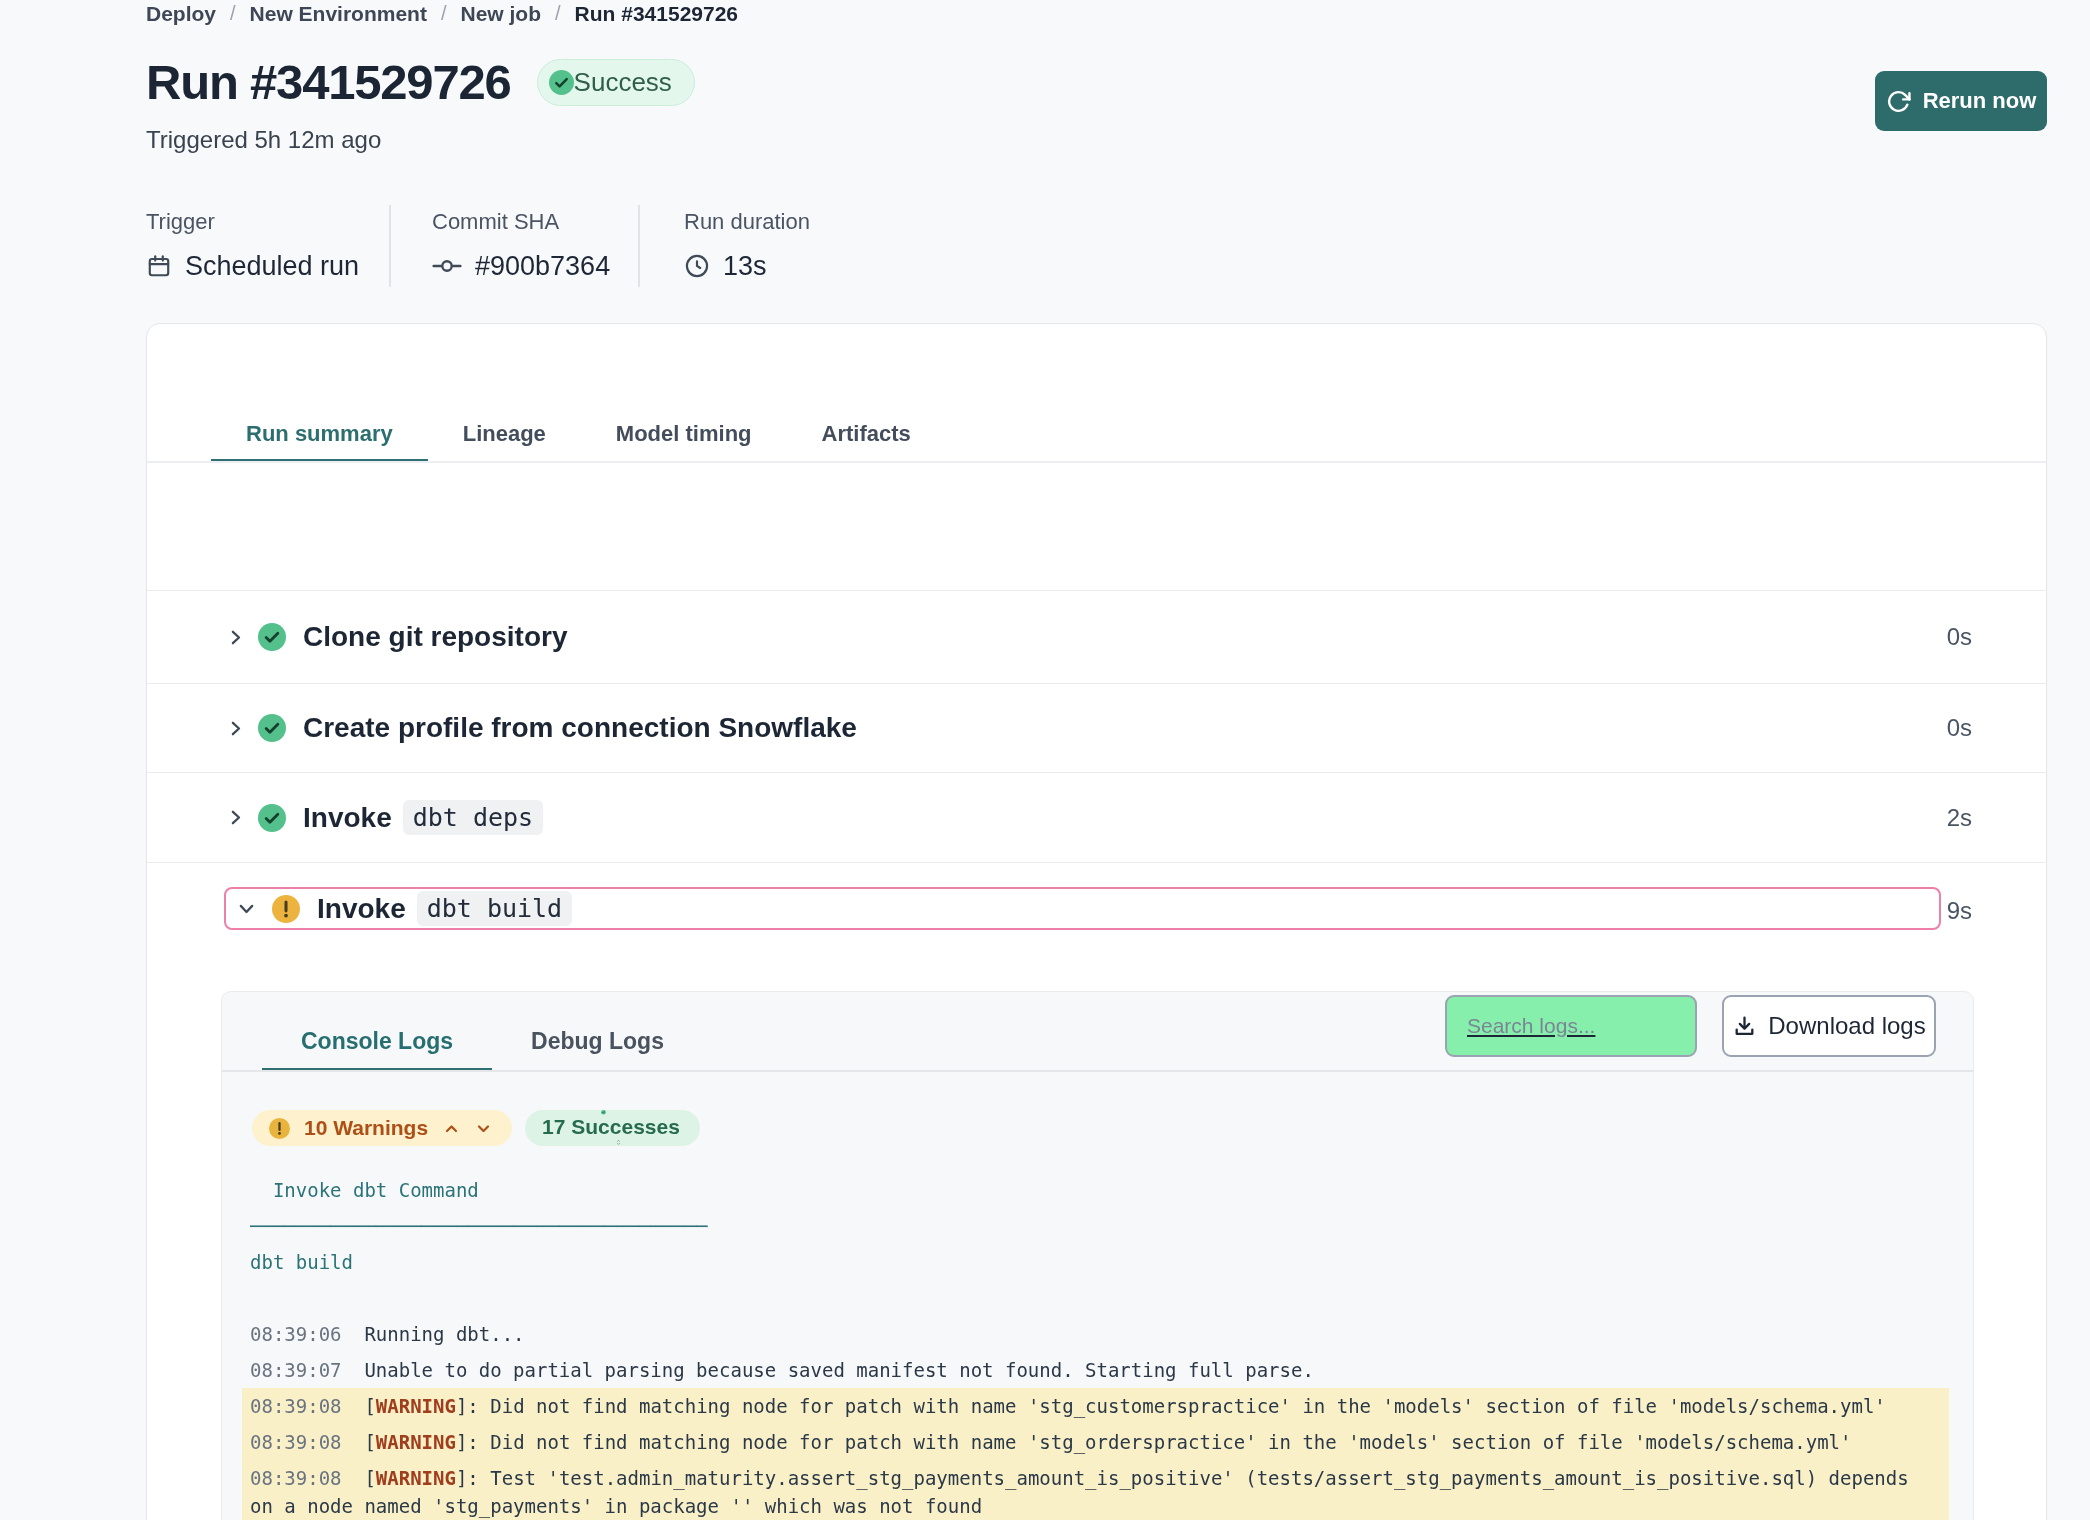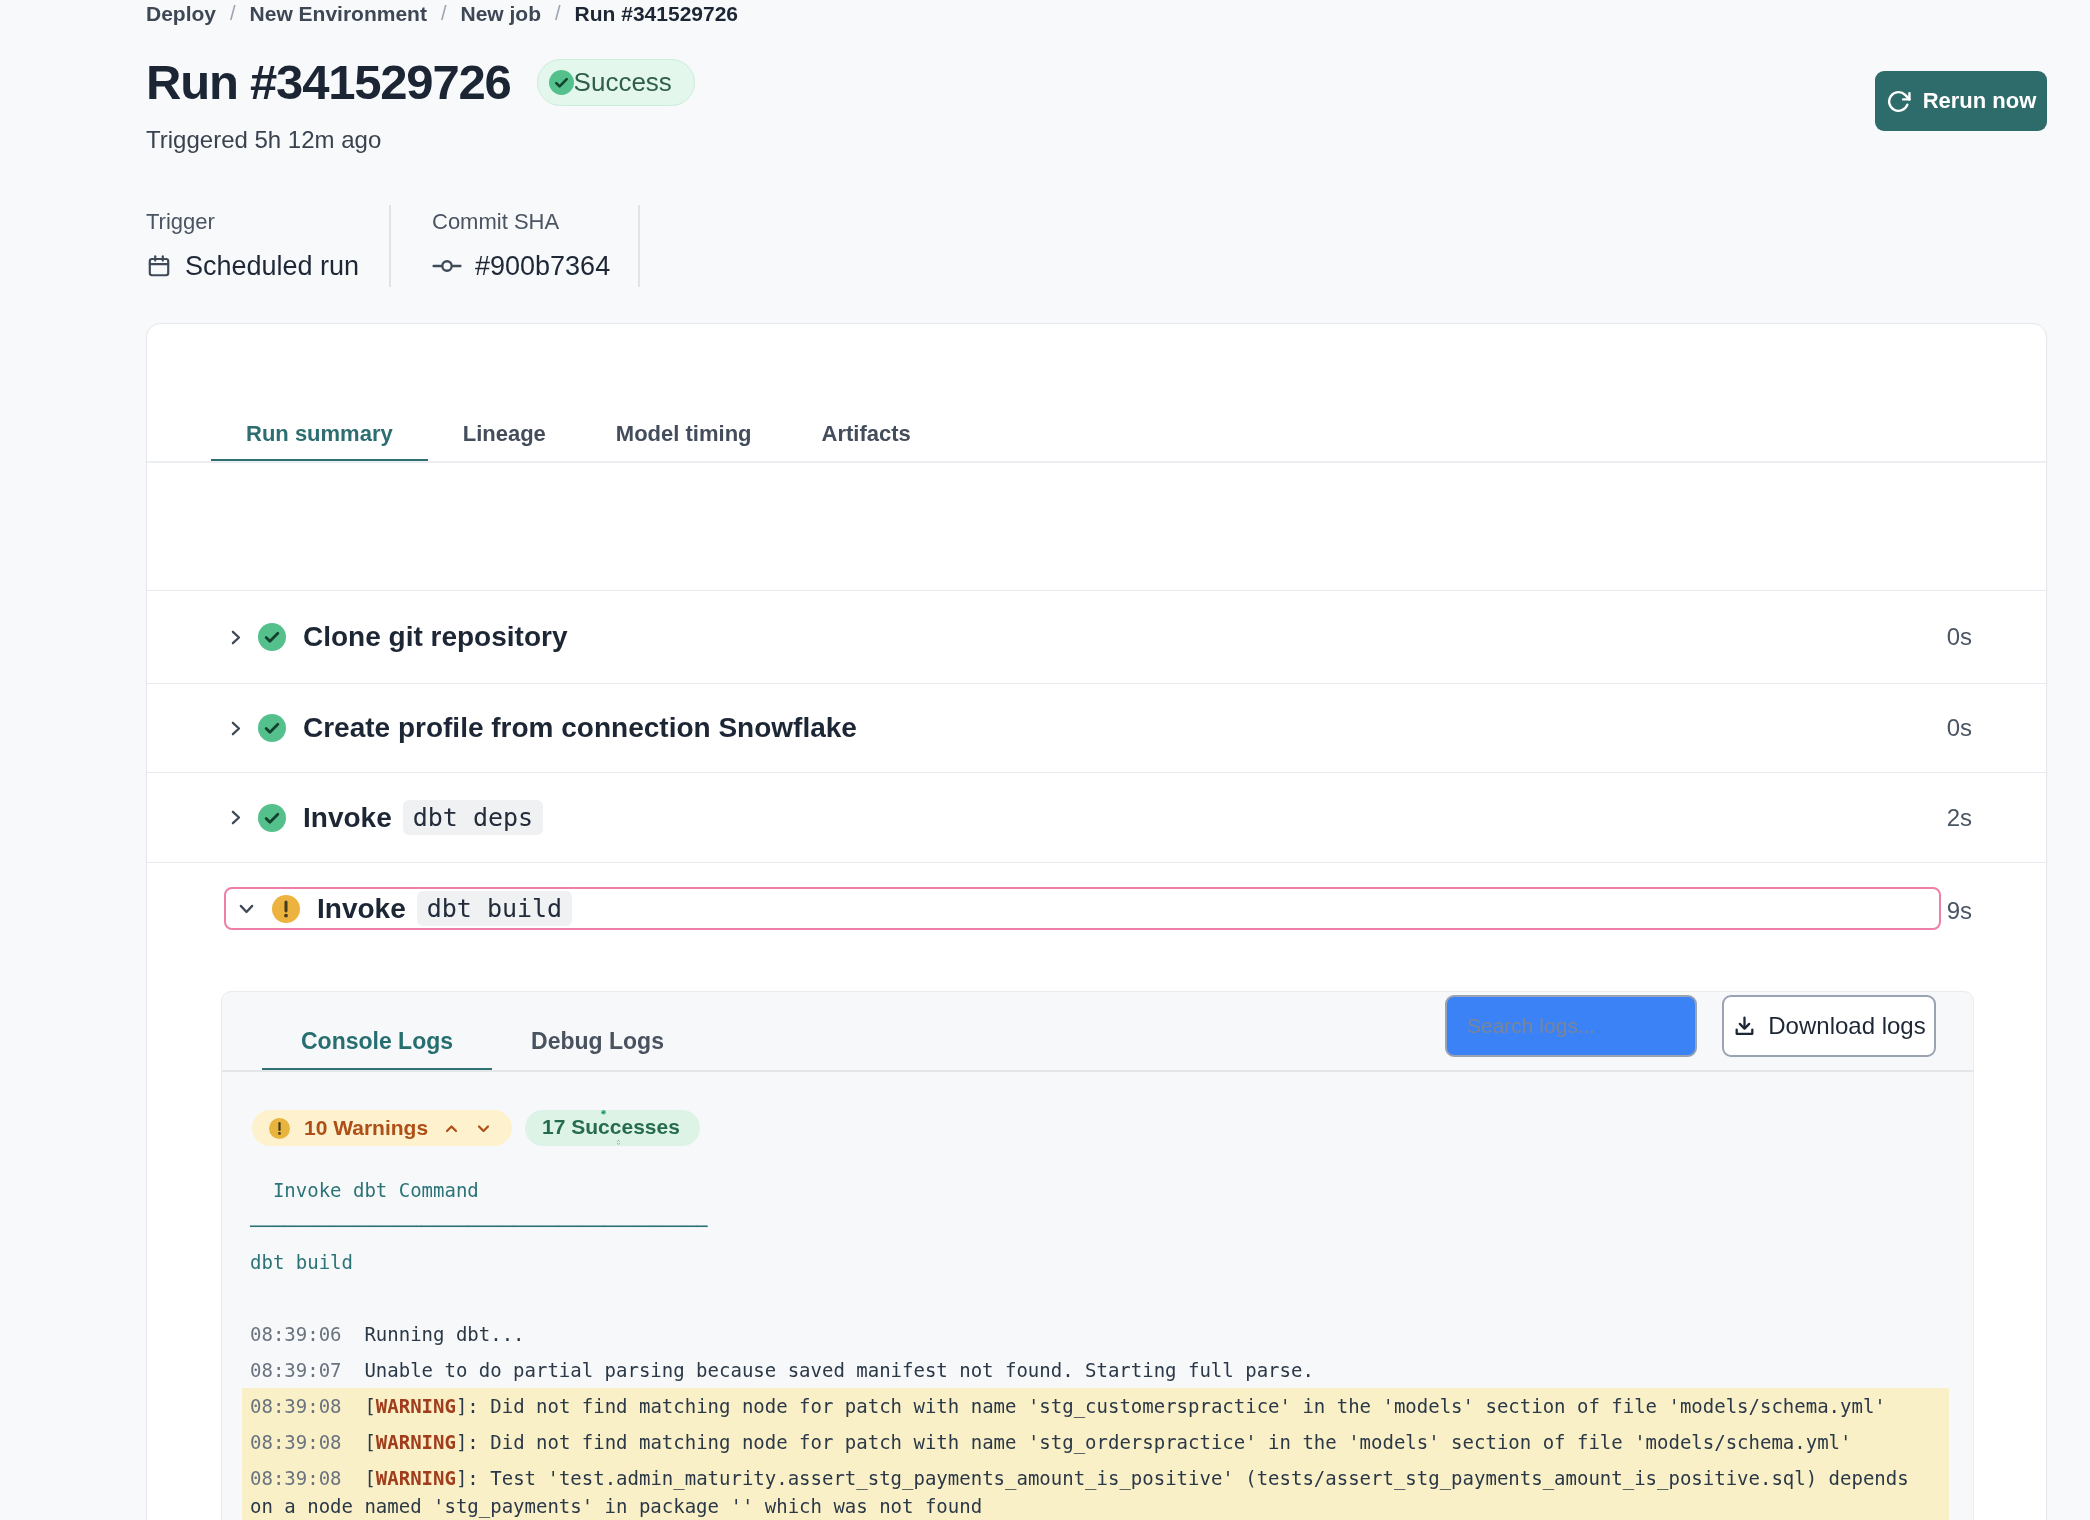--- a/index.html
+++ b/index.html
@@ -45,21 +45,21 @@
 .step4wrap{position:relative;height:130px;border-top:1px solid #e9ebee;}
 .pinkbox{position:absolute;left:77px;top:24px;width:1717px;height:43px;border:2px solid #ee7fa9;border-radius:8px;background:#fff;display:flex;align-items:center;padding:0 16px 0 10px;}
 .pinkbox .sic{margin-left:3px;}
 .dur4{position:absolute;right:74px;top:34px;font-size:24px;color:#4a5563;}
 
 .panel{position:absolute;left:74px;top:667px;width:1753px;height:612px;background:#f7f8fa;border:1px solid #e9ebee;border-radius:10px;}
 .log-tabs{position:absolute;left:40px;top:0;display:flex;}
 .ltab{padding:36px 39px 14px;font-size:23px;line-height:26px;font-weight:700;color:#49525f;border-bottom:4px solid transparent;cursor:pointer;}
 .ltab.active{color:#266e70;border-bottom-color:#2f7173;}
 .panel-line{position:absolute;left:0;right:0;top:78px;height:2px;background:#e4e7ea;}
-.search{position:absolute;left:1223px;top:3px;width:252px;height:62px;border:2px solid #9aa3b2;border-radius:9px;background:#3b82f6;padding:0 20px;font-size:21px;font-family:inherit;color:#1c2634;}
+.search{position:absolute;left:1223px;top:3px;width:252px;height:62px;border:2px solid #9aa3b2;border-radius:9px;background:#86efac;padding:0 20px;font-size:21px;font-family:inherit;color:#1c2634;text-decoration:underline;}
 .search::placeholder{color:#7c8595;}
 .dl{position:absolute;left:1500px;top:3px;width:214px;height:62px;border:2px solid #9aa3b2;border-radius:9px;background:#fff;display:flex;align-items:center;justify-content:center;gap:11px;font-size:24px;color:#1c2634;font-family:inherit;cursor:pointer;white-space:nowrap;}
 .badges{position:absolute;left:30px;top:118px;display:flex;gap:13px;}
 .pill{display:flex;align-items:center;height:36px;border-radius:18px;padding:0 20px 0 17px;font-size:21px;font-weight:700;}
 .pill.warnp{background:#fdf2cd;color:#ad4f17;}
 .pill.succp{background:#dcf3e6;color:#276b4f;flex-direction:column;}
 .pic{width:21px;height:21px;margin-right:14px;}
 .pchev{width:17px;height:17px;margin-left:15px;cursor:pointer;}
 .log{position:absolute;left:20px;top:180px;width:1707px;font-family:"DejaVu Sans Mono",monospace;font-size:19px;}
 .ll{line-height:28px;padding:4px 8px;white-space:pre-wrap;color:#2a3847;}
@@ -120,20 +120,30 @@
       <div class="mlabel">Commit SHA</div>
       <div class="mval">
         <svg width="30" height="26" viewBox="0 0 28 24" fill="none" stroke="#3f4a57" stroke-width="2.2" stroke-linecap="round">
             <line x1="1.5" y1="12" x2="8.6" y2="12"></line>
             <circle cx="14" cy="12" r="4.4"></circle>
             <line x1="19.4" y1="12" x2="26.5" y2="12"></line>
           </svg>
         <span>#900b7364</span>
       </div>
     </div>
+    <div class="mcol mcol3">
+      <div class="mlabel">Run duration</div>
+      <div class="mval">
+        <svg width="26" height="26" viewBox="0 0 24 24" fill="none" stroke="#3f4a57" stroke-width="2" stroke-linecap="round">
+            <circle cx="12" cy="12" r="9.3"></circle>
+            <path d="M12 7.8 V12 L15 13.8"></path>
+          </svg>
+        <span>13s</span>
+      </div>
+    </div>
   </div>
 
   <div class="card">
     <div class="tabs">
       <div class="tab active">Run summary</div>
       <div class="tab">Lineage</div>
       <div class="tab">Model timing</div>
       <div class="tab">Artifacts</div>
     </div>
     <div class="tabs-line"></div>

